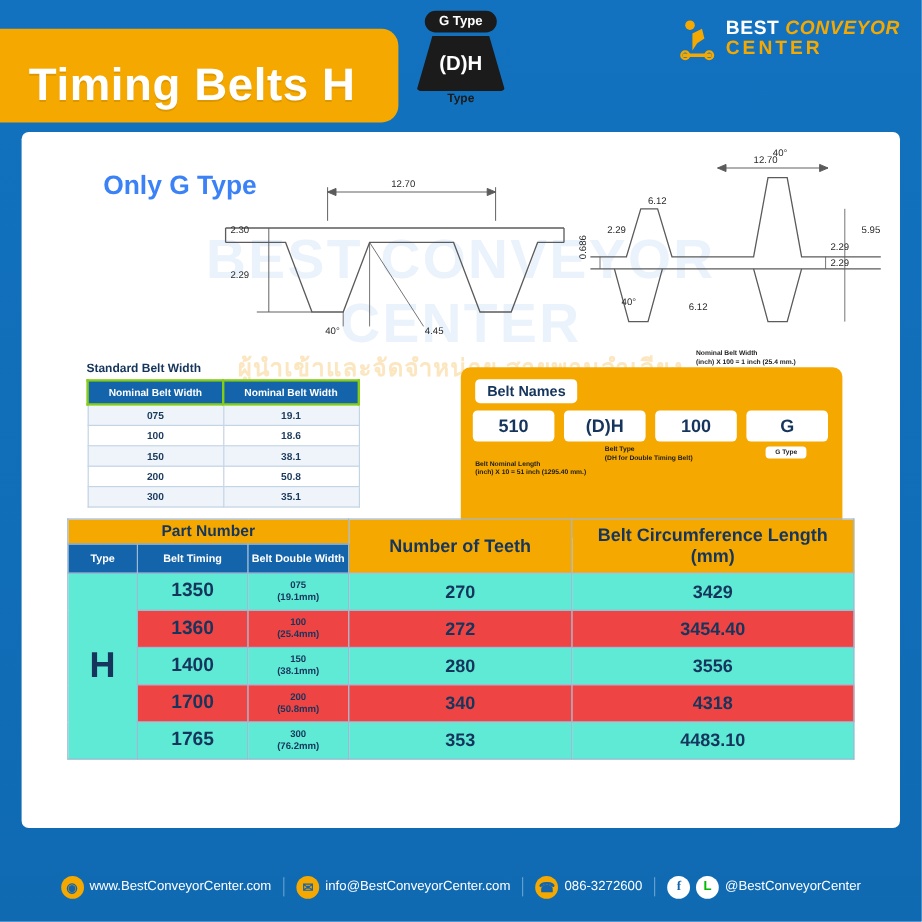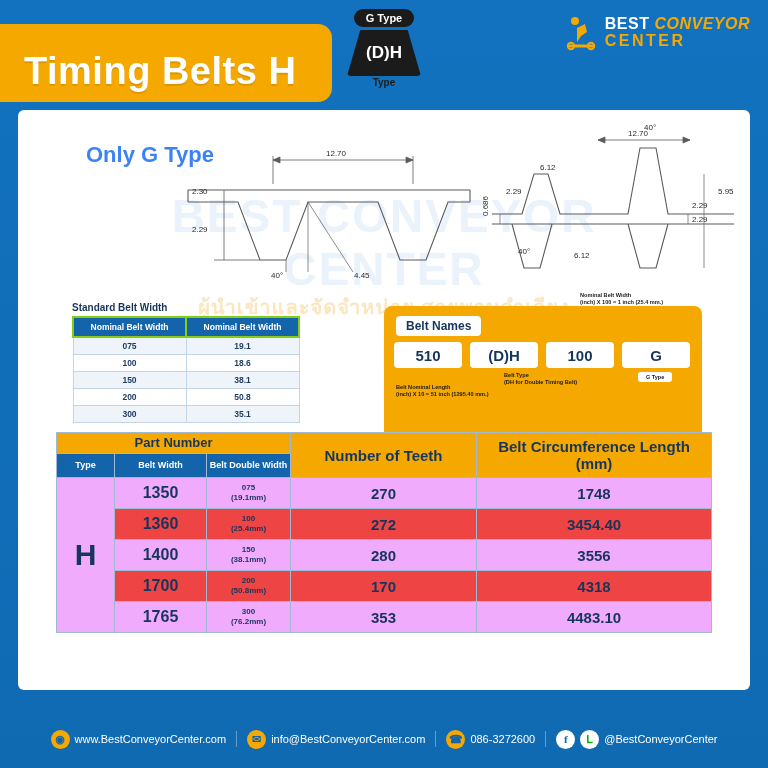--- a/index.html
+++ b/index.html
@@ -129,21 +129,21 @@
   .mt-part-head { font-size:13px; text-align:center; padding:1px; }
   .mt-big-head { font-size:15px; text-align:center; padding:5px; }
   .col-type {
     background:#ffffff; color:#16355c; font-size:30px; font-weight:bold;
     text-align:center; vertical-align:middle; width:58px;
   }
   .cell-bn { font-size:16px; font-weight:bold; color:#16355c; text-align:center; padding:6px 2px; width:92px;}
   .cell-bw { font-size:8px; font-weight:bold; color:#16355c; text-align:center; line-height:1.25; width:84px;}
   .cell-teeth { font-size:15px; font-weight:bold; color:#16355c; text-align:center; width:186px;}
   .cell-len { font-size:15px; font-weight:bold; color:#16355c; text-align:center;}
-  .rowalt td { background:#f0abfc;margin-left:29px; }
+  .rowalt td { background:#5eead4;margin-left:29px; }
   .rowwhite td { background:#ef4444; }
 
   
   .footer {
     position:absolute; left:0; bottom:0; width:768px; height:58px;
     display:flex; align-items:center; justify-content:center; gap:10px;
     color:#ffffff; font-size:11px;
   }
   .fitem { display:flex; align-items:center; gap:5px; }
   .ficon {
@@ -313,33 +313,33 @@
 
     <table class="maintable">
       <tbody>
           <tr>
         <th class="mt-orange mt-part-head" colspan="3">Part Number</th>
         <th class="mt-orange mt-big-head" rowspan="2">Number of Teeth</th>
         <th class="mt-orange mt-big-head" rowspan="2">Belt Circumference Length (mm)</th>
       </tr>
       <tr>
         <th class="mt-blue">Type</th>
-        <th class="mt-blue">Belt Width</th>
+        <th class="mt-blue">Belt Timing</th>
         <th class="mt-blue">Belt Double Width</th>
       </tr>
 
       <tr class="rowalt">
         <td class="col-type" rowspan="5">H</td>
         <td class="cell-bn">1350</td>
         <td class="cell-bw">
           <div>075</div>
           <div>(19.1mm)</div>
         </td>
         <td class="cell-teeth">270</td>
-        <td class="cell-len">1748</td>
+        <td class="cell-len">3429</td>
       </tr>
       <tr class="rowwhite">
         <td class="cell-bn">1360</td>
         <td class="cell-bw">
           <div>100</div>
           <div>(25.4mm)</div>
         </td>
         <td class="cell-teeth">272</td>
         <td class="cell-len">3454.40</td>
       </tr>
@@ -351,21 +351,21 @@
         </td>
         <td class="cell-teeth">280</td>
         <td class="cell-len">3556</td>
       </tr>
       <tr class="rowwhite">
         <td class="cell-bn">1700</td>
         <td class="cell-bw">
           <div>200</div>
           <div>(50.8mm)</div>
         </td>
-        <td class="cell-teeth">170</td>
+        <td class="cell-teeth">340</td>
         <td class="cell-len">4318</td>
       </tr>
       <tr class="rowalt">
         <td class="cell-bn">1765</td>
         <td class="cell-bw">
           <div>300</div>
           <div>(76.2mm)</div>
         </td>
         <td class="cell-teeth">353</td>
         <td class="cell-len">4483.10</td>

